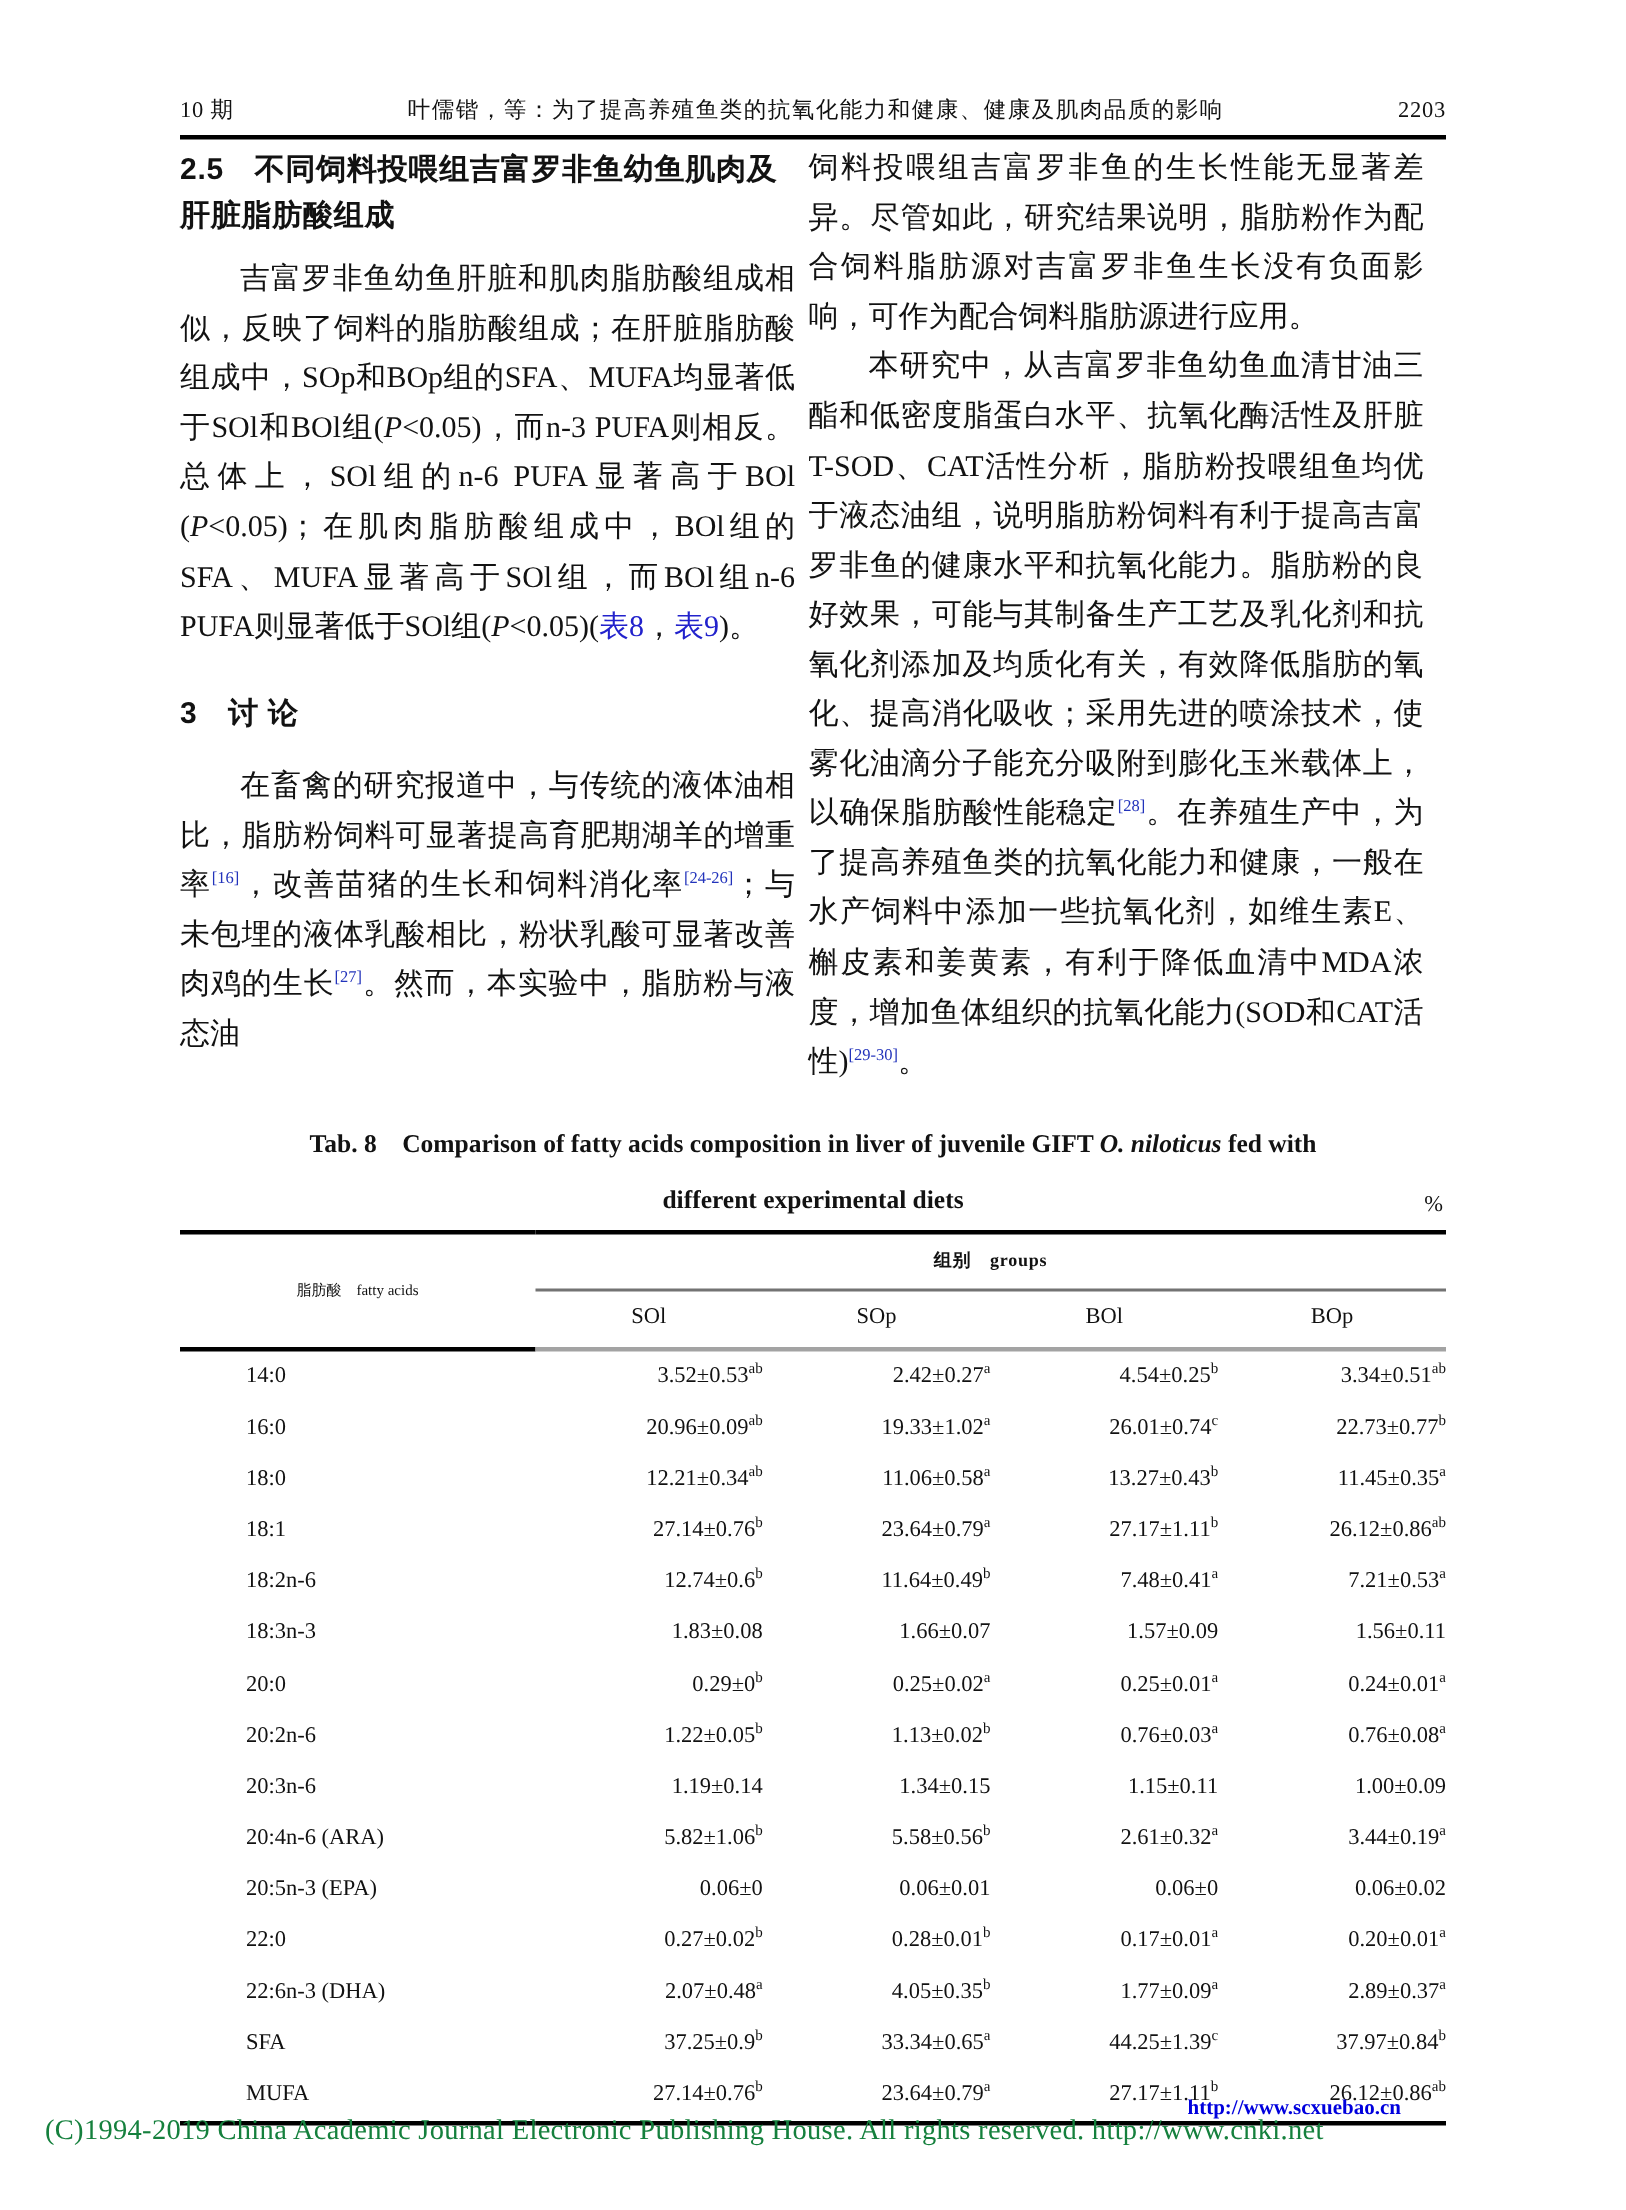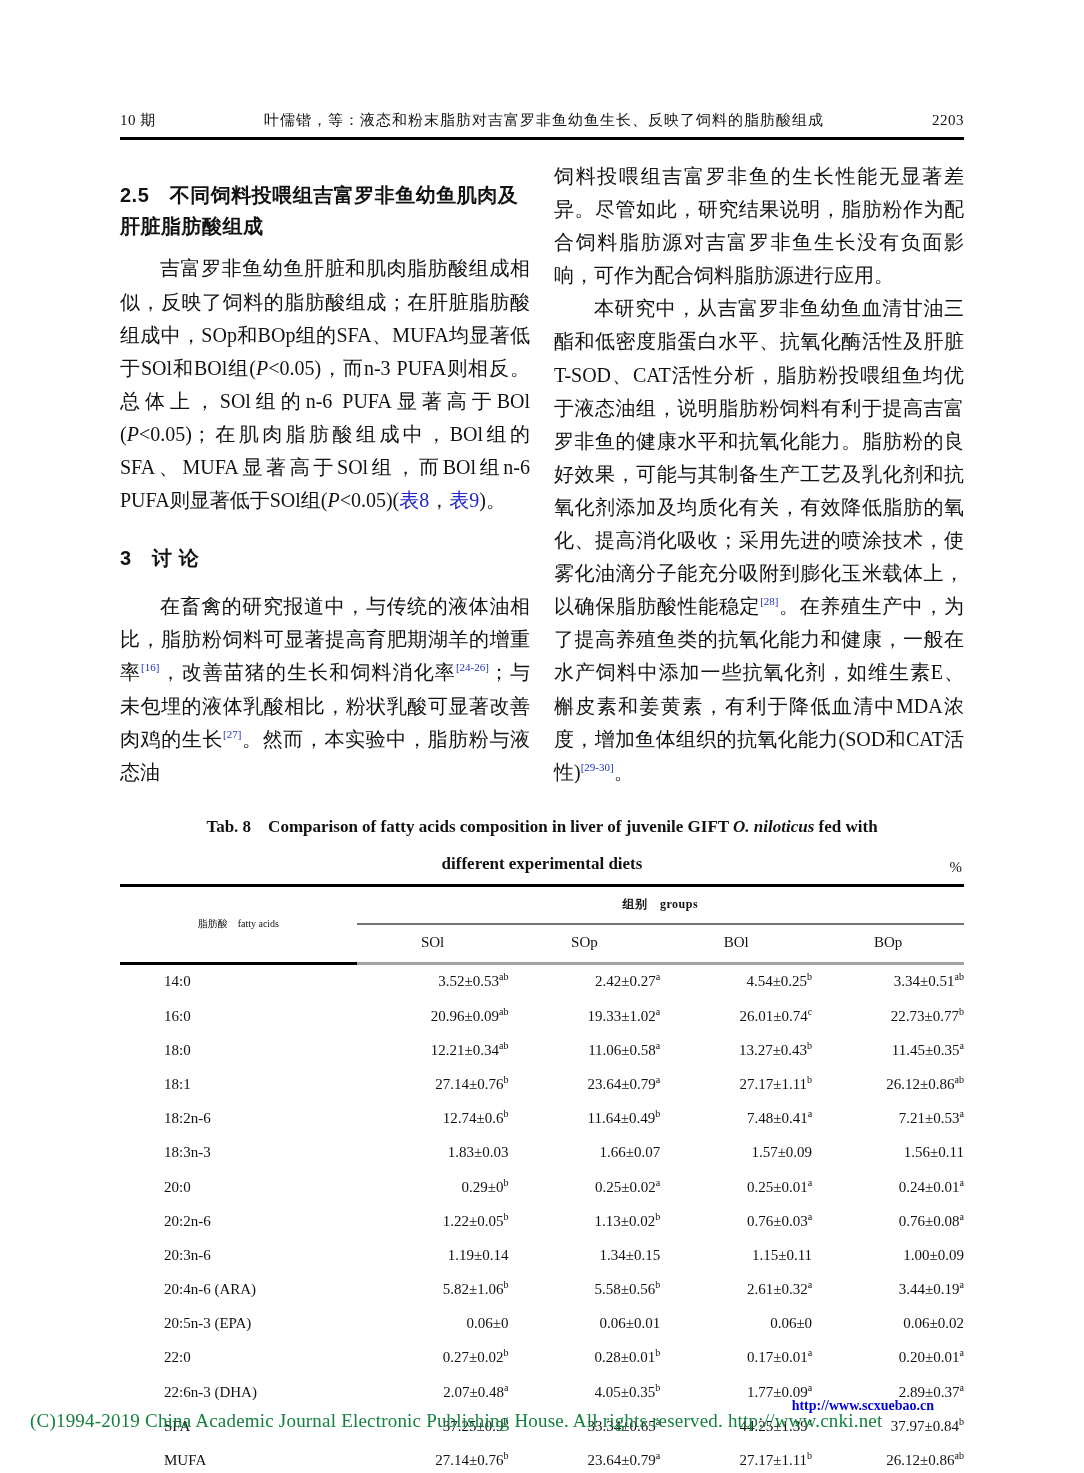--- a/index.html
+++ b/index.html
@@ -9,27 +9,27 @@
     background:#ffffff;
     font-family:"Liberation Serif","DejaVu Serif",serif;
     color:#121212;
     overflow:hidden;
   }
   .content{padding:0 120px;}
 
   
   .pg-header{
     display:flex;justify-content:space-between;align-items:baseline;
-    padding-top:111px;font-size:15px;letter-spacing:.5px;
+    padding-top:64px;font-size:15px;letter-spacing:.5px;
   }
   .pg-header .mid{flex:1;text-align:center;letter-spacing:1px;}
   .header-rule{height:3px;background:#000;margin-top:7px;}
 
   
-  .columns{display:flex;gap:24px;margin-top:20px;align-items:flex-end;}
+  .columns{display:flex;gap:9px;margin-top:3px;}
   .col{width:410px;}
   .sec-heading{
     font-family:"Liberation Sans","DejaVu Sans",sans-serif;
     font-weight:bold;font-size:20px;line-height:31px;
     margin:2px 0 10px 0;letter-spacing:.5px;
   }
   .sec-heading.h3{margin:26px 0 16px 0;}
   p.body{
     font-size:20px;line-height:33.1px;margin:0;
     text-align:justify;text-justify:inter-ideograph;
@@ -86,21 +86,21 @@
   }
 </style>
 </head>
 <body>
 
 <div class="page">
   <div class="content">
 
     <div class="pg-header">
       <span>10 期</span>
-      <span class="mid">叶儒锴，等：液态和粉末脂肪对吉富罗非鱼幼鱼生长、反映了饲料的脂肪酸组成</span>
+      <span class="mid">叶儒锴，等：为了提高养殖鱼类的抗氧化能力和健康、健康及肌肉品质的影响</span>
       <span>2203</span>
     </div>
     <div class="header-rule"></div>
 
     <div class="columns">
       <div class="col">
         <div class="sec-heading">2.5　不同饲料投喂组吉富罗非鱼幼鱼肌肉及肝脏脂肪酸组成</div>
         <p class="body indent"><span>吉富罗非鱼幼鱼肝脏和肌肉脂肪酸组成相似，反映了饲料的脂肪酸组成；在肝脏脂肪酸组成中，SOp和BOp组的SFA、MUFA均显著低于SOl和BOl组(</span><i>P</i><span>&lt;0.05)，而n-3 PUFA则相反。总体上，SOl组的n-6 PUFA显著高于BOl (</span><i>P</i><span>&lt;0.05)；在肌肉脂肪酸组成中，BOl组的SFA、MUFA显著高于SOl组，而BOl组n-6 PUFA则显著低于SOl组(</span><i>P</i><span>&lt;0.05)(</span><span class="tlink">表8</span><span>，</span><span class="tlink">表9</span><span>)。</span></p>
         <div class="sec-heading h3">3　讨 论</div>
         <p class="body indent"><span>在畜禽的研究报道中，与传统的液体油相比，脂肪粉饲料可显著提高育肥期湖羊的增重率</span><sup class="ref">[16]</sup><span>，改善苗猪的生长和饲料消化率</span><sup class="ref">[24-26]</sup><span>；与未包埋的液体乳酸相比，粉状乳酸可显著改善肉鸡的生长</span><sup class="ref">[27]</sup><span>。然而，本实验中，脂肪粉与液态油</span></p>
@@ -162,21 +162,21 @@
             </tr>
             <tr>
               <td class="fa">18:2n-6</td>
               <td class="val">12.74±0.6<sup class="vsup">b</sup></td>
               <td class="val">11.64±0.49<sup class="vsup">b</sup></td>
               <td class="val">7.48±0.41<sup class="vsup">a</sup></td>
               <td class="val">7.21±0.53<sup class="vsup">a</sup></td>
             </tr>
             <tr>
               <td class="fa">18:3n-3</td>
-              <td class="val">1.83±0.03</td>
+              <td class="val">1.83±0.08</td>
               <td class="val">1.66±0.07</td>
               <td class="val">1.57±0.09</td>
               <td class="val">1.56±0.11</td>
             </tr>
             <tr>
               <td class="fa">20:0</td>
               <td class="val">0.29±0<sup class="vsup">b</sup></td>
               <td class="val">0.25±0.02<sup class="vsup">a</sup></td>
               <td class="val">0.25±0.01<sup class="vsup">a</sup></td>
               <td class="val">0.24±0.01<sup class="vsup">a</sup></td>

